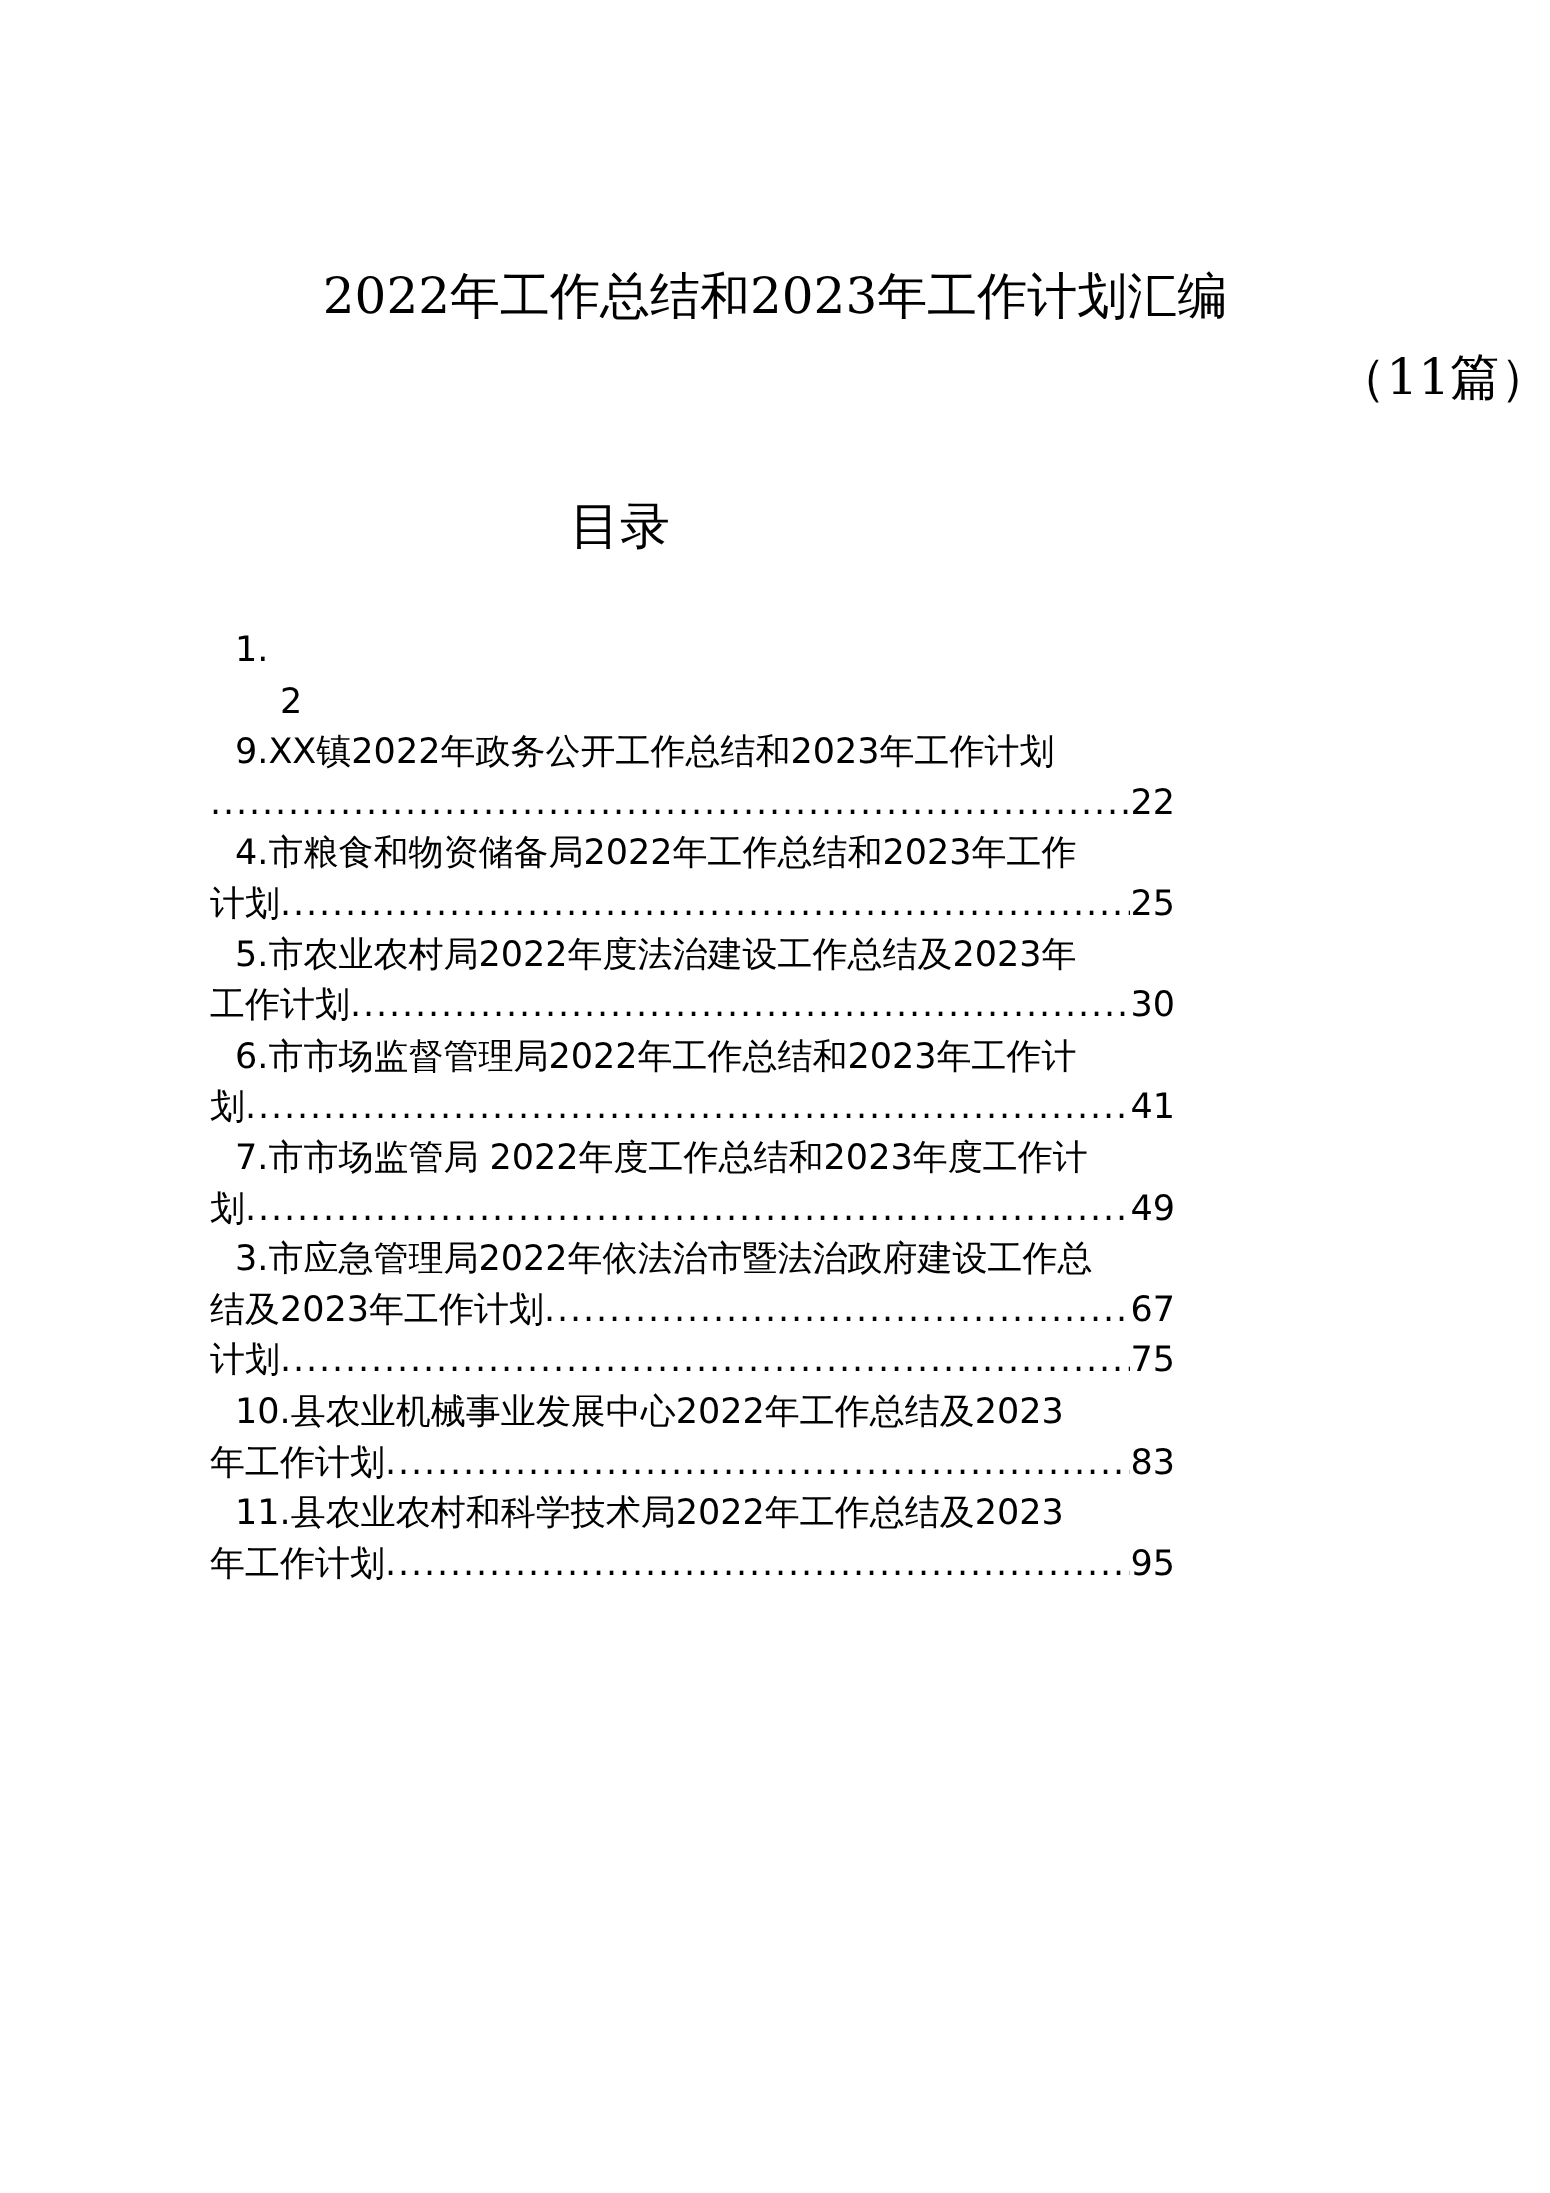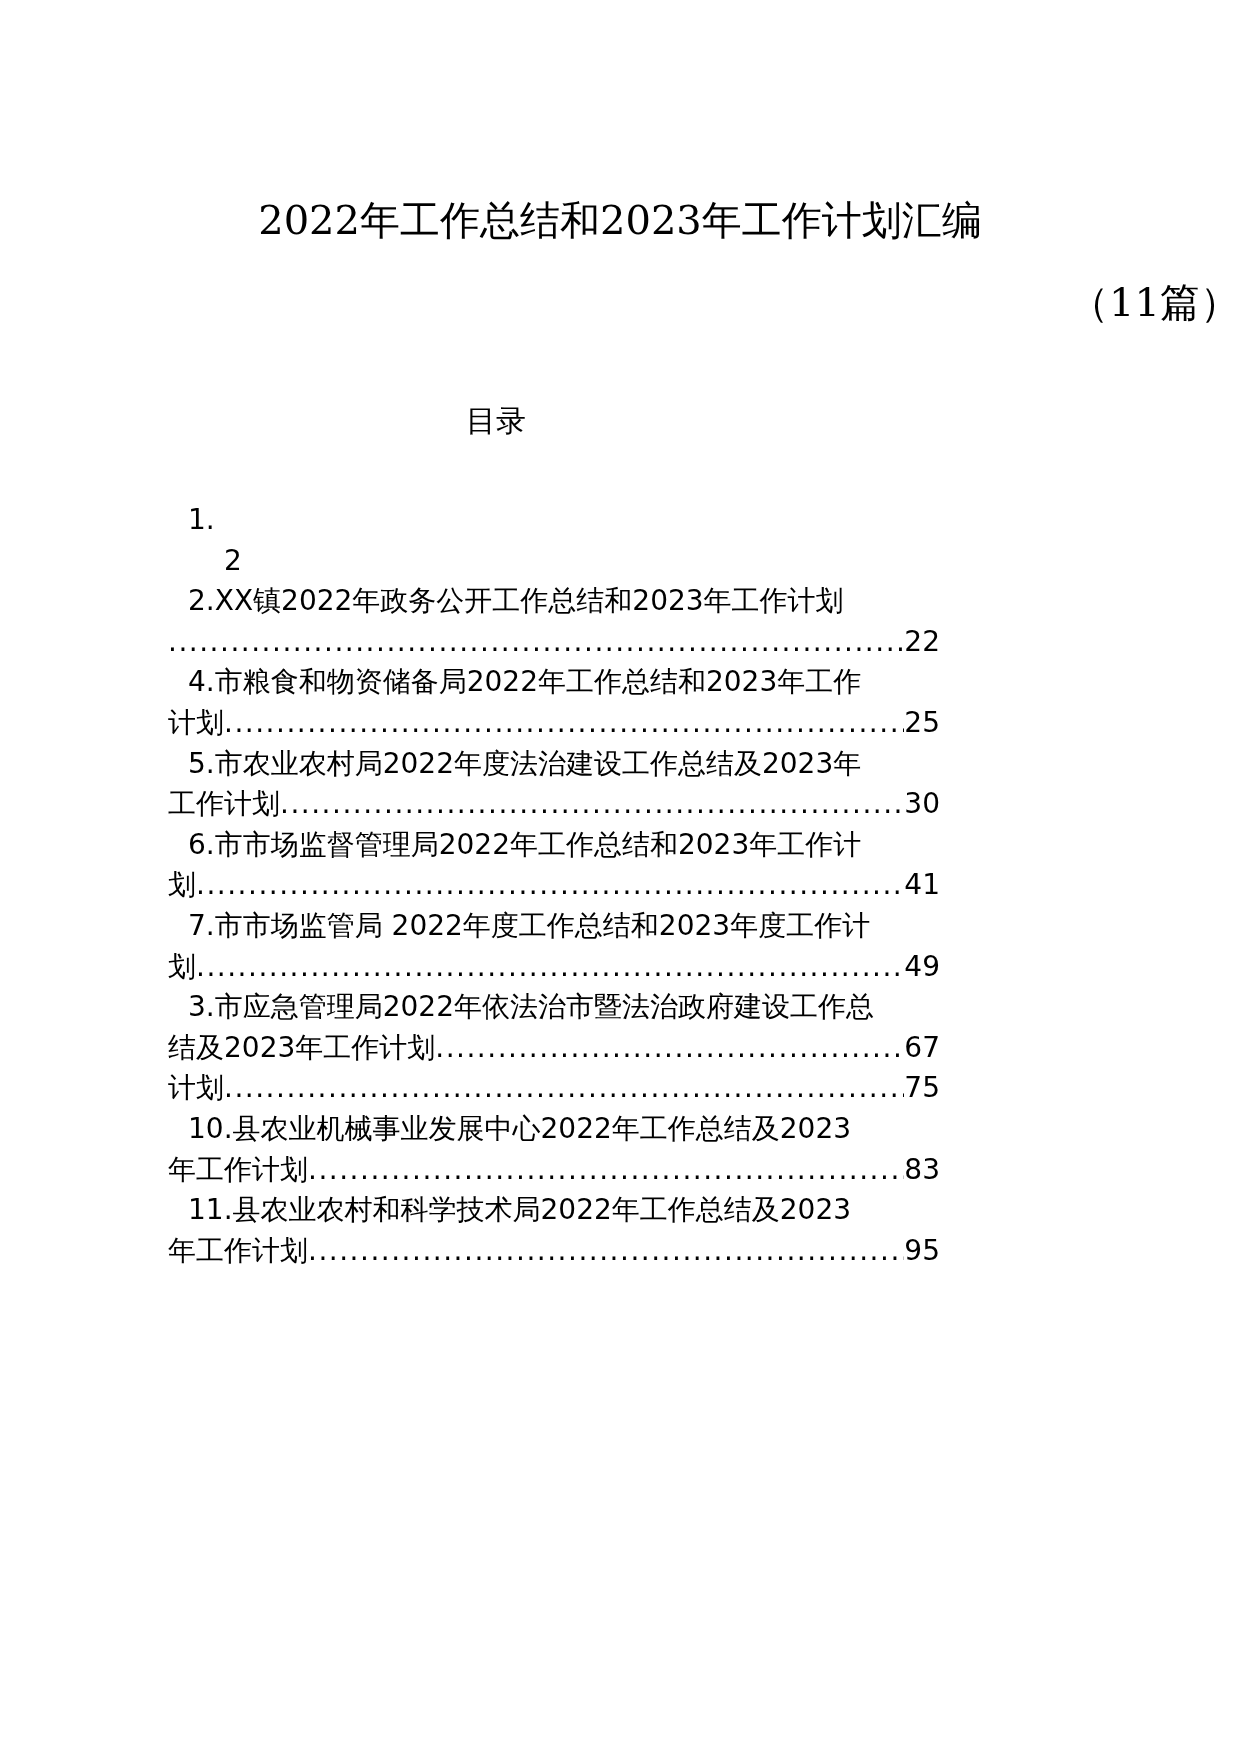--- a/index.html
+++ b/index.html
@@ -3,25 +3,25 @@
 <meta charset="utf-8">
 <style>
   html, body { margin: 0; padding: 0; background: #ffffff; }
   body { width: 1240px; height: 1754px; position: relative; overflow: hidden; color: #000; }
   .page { position: absolute; left: 0; top: 0; width: 1240px; height: 1754px; background: #fff; }
   .title {
     position: absolute; left: 0; width: 1240px; text-align: center;
     font-family: "DejaVu Serif", "Liberation Serif", serif;
     font-size: 40px; line-height: 50px; letter-spacing: 0px;
   }
-  .title.t1 { top: 195px; }
+  .title.t1 { top: 212px; }
   .title.t2 { top: 277px; text-align: right; }
   .toc-heading {
     position: absolute; left: 0; width: 992px; top: 396px; text-align: center;
-    font-family: "DejaVu Sans", "Liberation Sans", sans-serif; font-size: 30px; line-height: 50px;
+    font-family: "DejaVu Sans", "Liberation Sans", sans-serif; font-size: 40px; line-height: 50px;
   }
   .toc {
     position: absolute; left: 168px; top: 500px; width: 772px;
     font-family: "DejaVu Sans", "Liberation Sans", sans-serif;
     font-size: 28px; line-height: 40.6px;
   }
   .toc-entry { display: block; cursor: pointer; }
   .line { display: flex; white-space: nowrap; overflow: hidden; height: 40.6px; align-items: baseline; }
   .line.indent { padding-left: 20px; }
   .line .txt { flex: 0 0 auto; }
@@ -50,21 +50,21 @@
       </div>
       <div class="line indent nodots">
         <span class="gap"></span>
         <span class="pg">2</span>
       </div>
     </div>
 
 
     <div class="toc-entry">
       <div class="line indent">
-        <span class="txt">2.XX镇2022年政务公开工作总结和2023年工作计划</span>
+        <span class="txt">9.XX镇2022年政务公开工作总结和2023年工作计划</span>
       </div>
       <div class="line">
         <span class="dots"></span>
         <span class="pg">22</span>
       </div>
     </div>
 
     <div class="toc-entry">
       <div class="line indent">
         <span class="txt">4.市粮食和物资储备局2022年工作总结和2023年工作</span>

